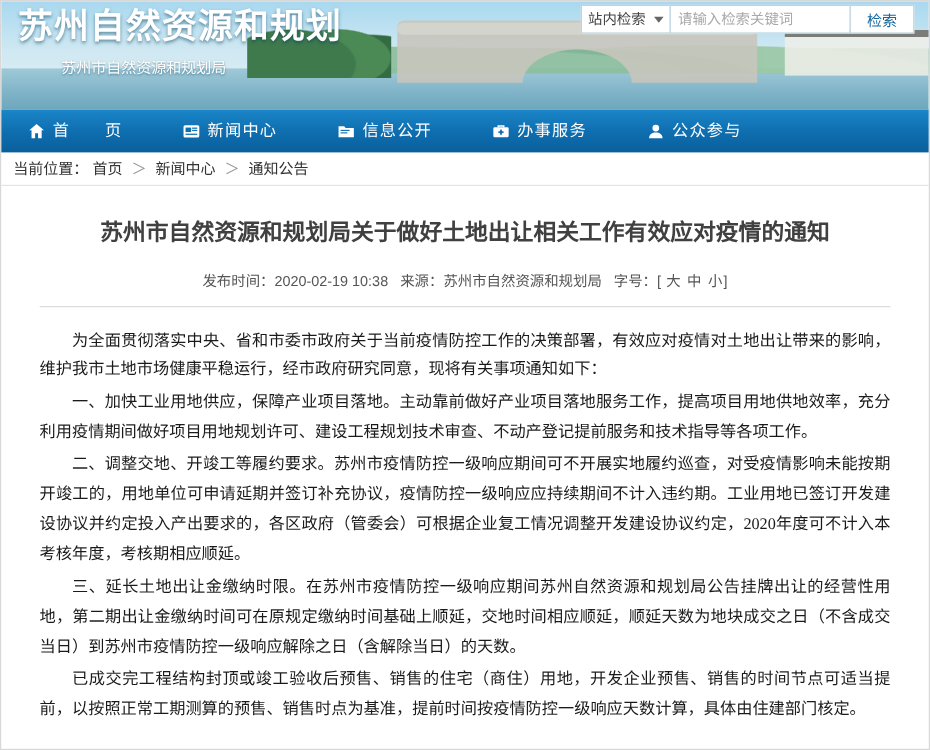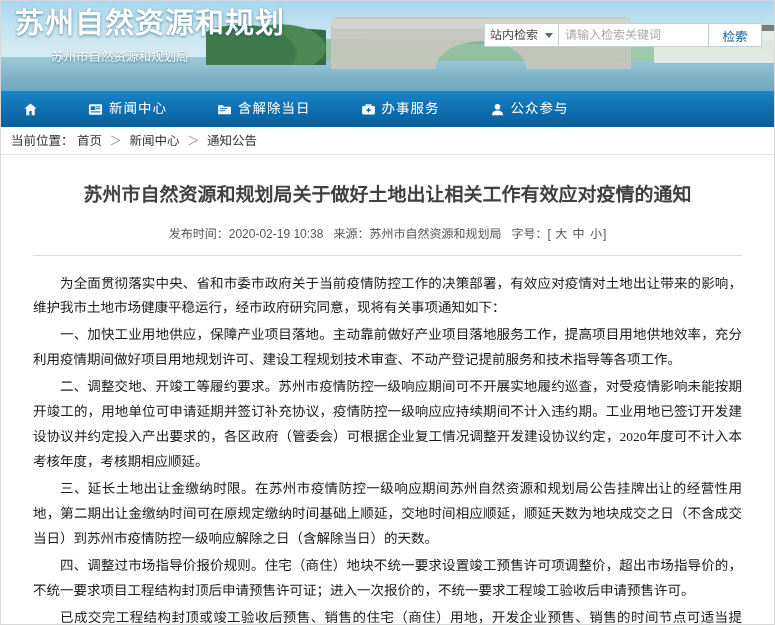--- a/index.html
+++ b/index.html
@@ -100,21 +100,21 @@
     margin-left: 36px;
     font-size: 12.5px;
     color: #ffffff;
     text-shadow: 0 1px 2px rgba(0,60,90,.6);
     white-space: nowrap;
   }
 
   
   .search-wrap {
     position: absolute;
-    right: 12px; top: 22px;
+    right: 12px; top: 3px;
     display: flex;
     align-items: stretch;
     height: 24px;
     z-index: 6;
     font-size: 12px;
   }
   .search-scope {
     width: 74px;
     background: #ffffff;
     border: 1px solid #bcd3e0;
@@ -263,20 +263,21 @@
   </div>
 
   <div class="nav">
 
     <a class="nav-item">
       <span class="ico">
         <svg width="15" height="15" viewBox="0 0 16 16">
             <path d="M8 1.5 1.5 7h2v7h3.2V9.6h2.6V14H12.5V7h2z" fill="#ffffff"></path>
           </svg>
       </span>
+      <span class="label">首　　页</span>
     </a>
 
     <a class="nav-item">
       <span class="ico">
         <svg width="15" height="15" viewBox="0 0 16 16">
             <rect x="1" y="2.5" width="14" height="11" rx="1.4" fill="#ffffff"></rect>
             <rect x="2.8" y="4.6" width="5" height="4" fill="#0f6fb0"></rect>
             <rect x="8.6" y="4.6" width="4.6" height="1.1" fill="#0f6fb0"></rect>
             <rect x="8.6" y="6.6" width="4.6" height="1.1" fill="#0f6fb0"></rect>
             <rect x="2.8" y="10" width="10.4" height="1.1" fill="#0f6fb0"></rect>
@@ -286,21 +287,21 @@
     </a>
 
     <a class="nav-item">
       <span class="ico">
         <svg width="15" height="15" viewBox="0 0 16 16">
             <path d="M1.2 3.4h5l1.3 1.6h7.3v8.1H1.2z" fill="#ffffff"></path>
             <rect x="3" y="6.6" width="8" height="1" fill="#0f6fb0"></rect>
             <rect x="3" y="8.8" width="6" height="1" fill="#0f6fb0"></rect>
           </svg>
       </span>
-      <span class="label">含解除当日</span>
+      <span class="label">信息公开</span>
     </a>
 
     <a class="nav-item">
       <span class="ico">
         <svg width="15" height="15" viewBox="0 0 16 16">
             <rect x="1.2" y="4.2" width="13.6" height="9" rx="1.2" fill="#ffffff"></rect>
             <path d="M5.6 4.2V3.2h4.8v1" stroke="#ffffff" stroke-width="1.4" fill="none"></path>
             <rect x="7.2" y="6.4" width="1.6" height="4.6" fill="#0f6fb0"></rect>
             <rect x="5.7" y="7.9" width="4.6" height="1.6" fill="#0f6fb0"></rect>
           </svg>
@@ -342,19 +343,18 @@
         <a>小</a><span>]</span></span>
     </div>
 
     <hr class="hr-line">
 
     <div class="art-body">
       <p>为全面贯彻落实中央、省和市委市政府关于当前疫情防控工作的决策部署，有效应对疫情对土地出让带来的影响，维护我市土地市场健康平稳运行，经市政府研究同意，现将有关事项通知如下：</p>
       <p>一、加快工业用地供应，保障产业项目落地。主动靠前做好产业项目落地服务工作，提高项目用地供地效率，充分利用疫情期间做好项目用地规划许可、建设工程规划技术审查、不动产登记提前服务和技术指导等各项工作。</p>
       <p>二、调整交地、开竣工等履约要求。苏州市疫情防控一级响应期间可不开展实地履约巡查，对受疫情影响未能按期开竣工的，用地单位可申请延期并签订补充协议，疫情防控一级响应应持续期间不计入违约期。工业用地已签订开发建设协议并约定投入产出要求的，各区政府（管委会）可根据企业复工情况调整开发建设协议约定，2020年度可不计入本考核年度，考核期相应顺延。</p>
       <p>三、延长土地出让金缴纳时限。在苏州市疫情防控一级响应期间苏州自然资源和规划局公告挂牌出让的经营性用地，第二期出让金缴纳时间可在原规定缴纳时间基础上顺延，交地时间相应顺延，顺延天数为地块成交之日（不含成交当日）到苏州市疫情防控一级响应解除之日（含解除当日）的天数。</p>
-      <p>四、调整过市场指导价报价规则。住宅（商住）地块不统一要求设置竣工预售许可项调整价，超出市场指导价的，不统一要求项目工程结构封顶后申请预售许可证；进入一次报价的，不统一要求工程竣工验收后申请预售许可。</p>
       <p>已成交完工程结构封顶或竣工验收后预售、销售的住宅（商住）用地，开发企业预售、销售的时间节点可适当提前，以按照正常工期测算的预售、销售时点为基准，提前时间按疫情防控一级响应天数计算，具体由住建部门核定。</p>
 
     </div>
 
   </div>
 </div>
 
 </body></html>

